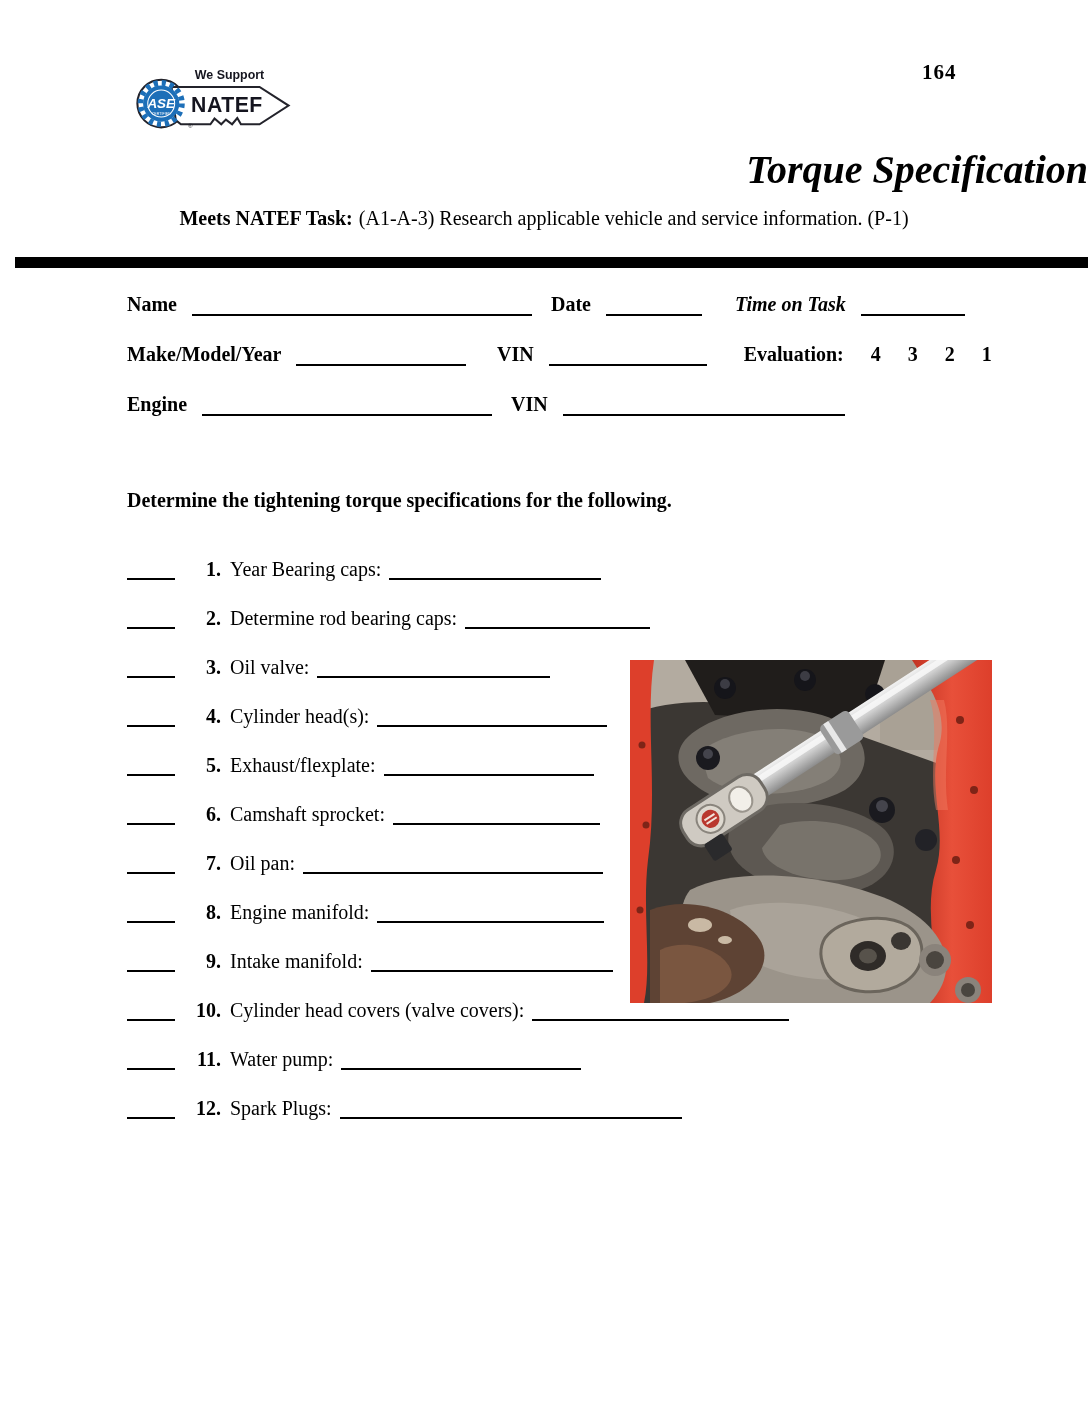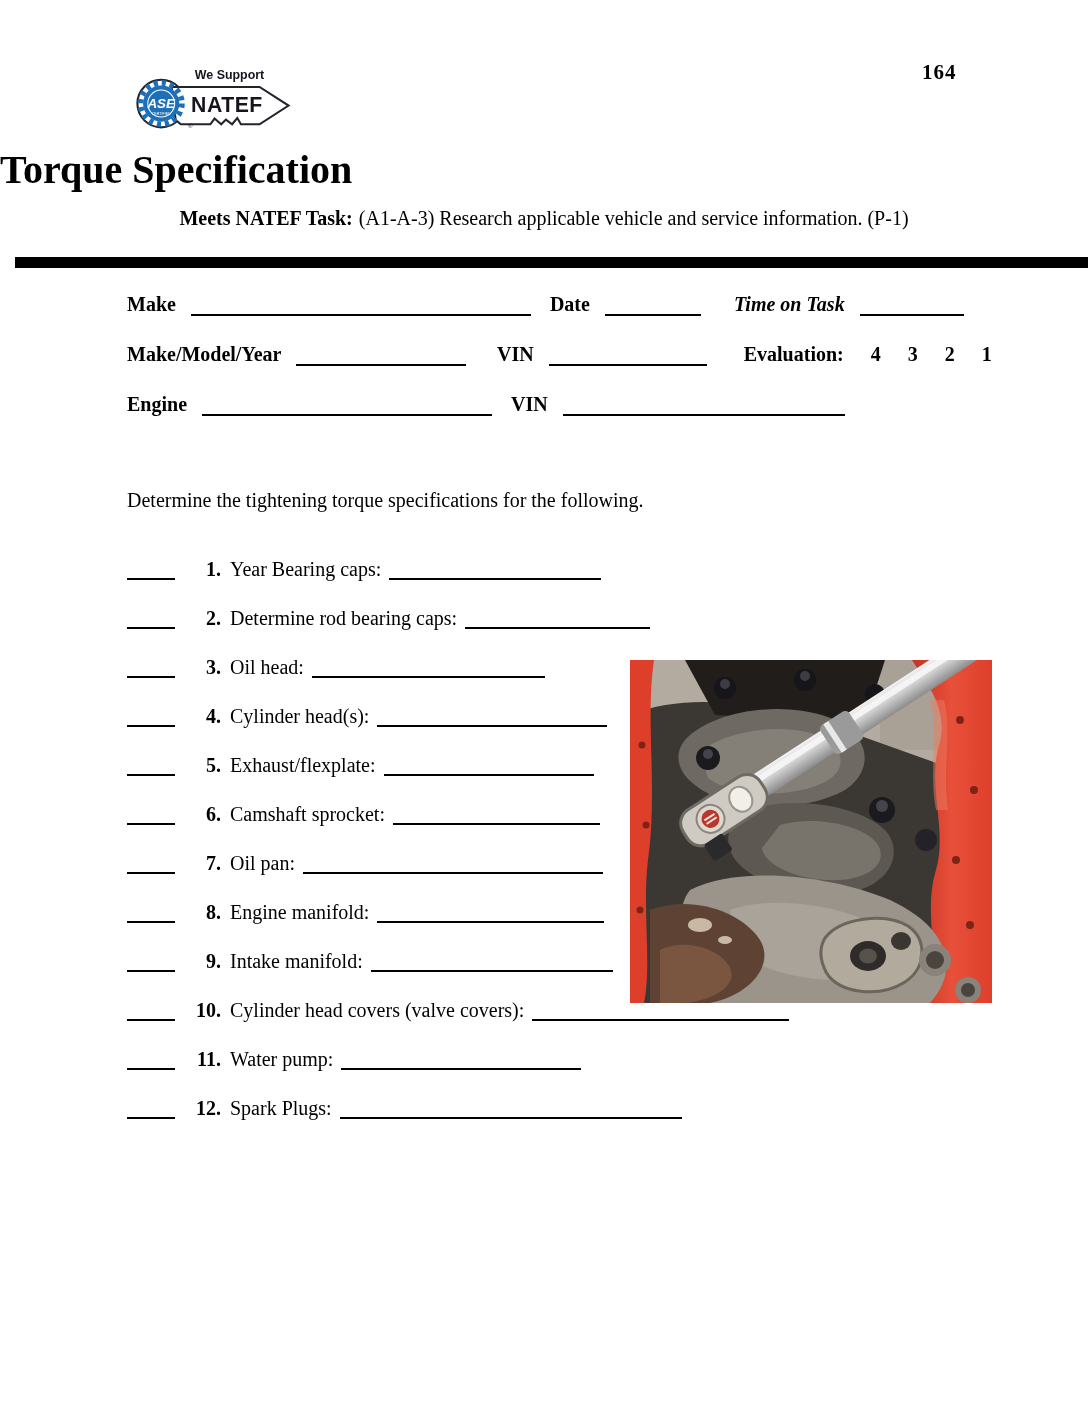--- a/index.html
+++ b/index.html
@@ -15,21 +15,21 @@
   }
 
   
   .logo { position:absolute; left:130px; top:58px; width:168px; height:88px; }
   .page-number {
     position:absolute; top:60px; left:922px;
     font-size:21px; font-weight:bold; letter-spacing:1px;
   }
   .title {
     position:absolute; top:146px; left:0; width:100%;
-    text-align:left; font-size:40px; font-weight:bold;
+    text-align:right; font-size:40px; font-weight:bold;font-style:italic;
   }
   .task-line {
     position:absolute; top:207px; left:0; width:100%;
     text-align:center; font-size:20px;
   }
   .task-line b { margin-right:6px; }
   .rule {
     position:absolute; left:15px; right:0; top:257px; height:11px;
     background:#000;
   }
@@ -44,21 +44,21 @@
     display:inline-block;
     border-bottom:2px solid #000;
     height:20px;
     vertical-align:bottom;
   }
   .eval-num { display:inline-block; margin-left:22px; }
 
   
   .instruction {
     position:absolute; left:127px; top:489px;
-    font-size:20px; font-weight:normal;
+    font-size:20px; font-weight:bold;
   }
   .list { position:absolute; left:127px; top:558px; }
   .item {
     font-size:20px; line-height:22px;
     margin-bottom:27px; white-space:nowrap;
   }
   .item .points {
     display:inline-block; width:48px; height:20px;
     border-bottom:2px solid #000; margin-right:14px;
     vertical-align:bottom;
@@ -109,21 +109,21 @@
   <div class="page-number">164</div>
 
   <div class="title">Torque Specification</div>
   <div class="task-line">
     <b>Meets NATEF Task:</b><span>(A1-A-3)  Research applicable vehicle and service information.  (P-1)</span>
   </div>
 
   <div class="rule"></div>
 
   <div class="form-row row1">
-    <span>Make</span>
+    <span>Name</span>
     <span class="bl" style="width:340px; margin-left:10px;"></span>
     <span style="margin-left:14px;">Date</span>
     <span class="bl" style="width:96px; margin-left:10px;"></span>
     <span style="margin-left:28px;font-style:italic;">Time on Task</span>
     <span class="bl" style="width:104px; margin-left:10px;"></span>
   </div>
 
   <div class="form-row row2">
     <span>Make/Model/Year</span>
     <span class="bl" style="width:170px; margin-left:10px;"></span>
@@ -141,21 +141,21 @@
     <span class="bl" style="width:290px; margin-left:10px;"></span>
     <span style="margin-left:14px;">VIN</span>
     <span class="bl" style="width:282px; margin-left:10px;"></span>
   </div>
 
   <div class="instruction">Determine the tightening torque specifications for the following.</div>
 
   <div class="list">
     <div class="item"><span class="points"></span><span class="num">1.</span><span>Year Bearing caps:</span><span class="ans" style="width:212px;"></span></div>
     <div class="item"><span class="points"></span><span class="num">2.</span><span>Determine rod bearing caps:</span><span class="ans" style="width:185px;"></span></div>
-    <div class="item"><span class="points"></span><span class="num">3.</span><span>Oil head:</span><span class="ans" style="width:233px;"></span></div>
+    <div class="item"><span class="points"></span><span class="num">3.</span><span>Oil valve:</span><span class="ans" style="width:233px;"></span></div>
     <div class="item"><span class="points"></span><span class="num">4.</span><span>Cylinder head(s):</span><span class="ans" style="width:230px;"></span></div>
     <div class="item"><span class="points"></span><span class="num">5.</span><span>Exhaust/flexplate:</span><span class="ans" style="width:210px;"></span></div>
     <div class="item"><span class="points"></span><span class="num">6.</span><span>Camshaft sprocket:</span><span class="ans" style="width:207px;"></span></div>
     <div class="item"><span class="points"></span><span class="num">7.</span><span>Oil pan:</span><span class="ans" style="width:300px;"></span></div>
     <div class="item"><span class="points"></span><span class="num">8.</span><span>Engine manifold:</span><span class="ans" style="width:227px;"></span></div>
     <div class="item"><span class="points"></span><span class="num">9.</span><span>Intake manifold:</span><span class="ans" style="width:242px;"></span></div>
     <div class="item"><span class="points"></span><span class="num">10.</span><span>Cylinder head covers (valve covers):</span><span class="ans" style="width:257px;"></span></div>
     <div class="item"><span class="points"></span><span class="num">11.</span><span>Water pump:</span><span class="ans" style="width:240px;"></span></div>
     <div class="item"><span class="points"></span><span class="num">12.</span><span>Spark Plugs:</span><span class="ans" style="width:342px;"></span></div>
   </div>

